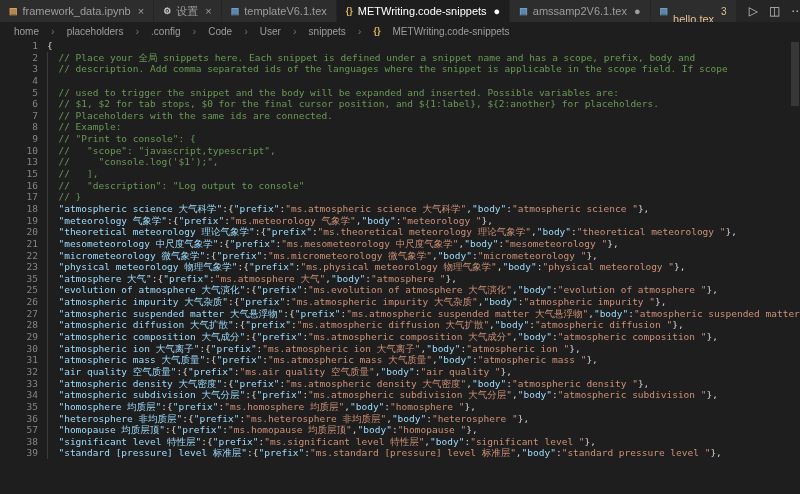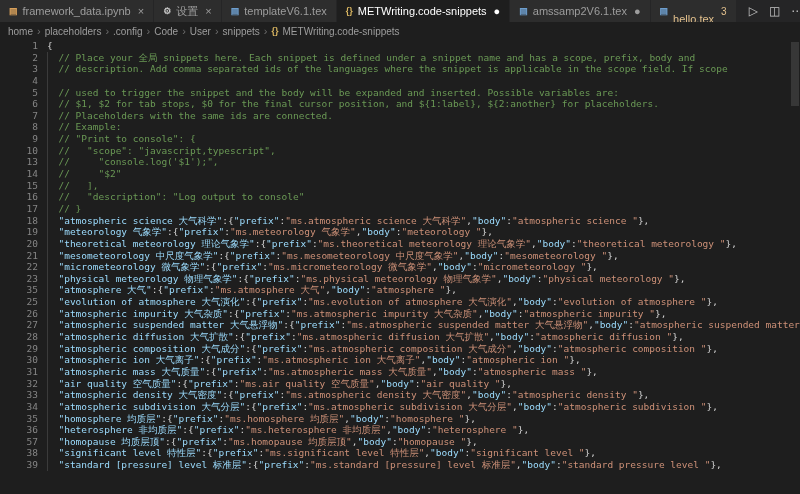--- a/index.html
+++ b/index.html
@@ -45,22 +45,22 @@
     color: #c5c5c5;
   }
   .action { font-size: 12px; line-height: 1; cursor: pointer; }
 
   
   .breadcrumb {
     height: 18px;
     background: #1e1e1e;
     display: flex;
     align-items: center;
-    gap: 4px;
-    padding-left: 8px;
+    gap: 12px;
+    padding-left: 14px;
     font-size: 10px;
     color: #9d9d9d;
     white-space: nowrap;
   }
   .bc-sep { color: #6d6d6d; font-size: 11px; }
   .bc-ficon { color: #dcb862; font-size: 9px; font-weight: bold; }
   .bc-item { cursor: pointer; }
 
   
   .editor {
@@ -177,21 +177,20 @@
         <div class="line"><span class="ln">2</span><span class="code"><span class="c">  // Place your 全局 snippets here. Each snippet is defined under a snippet name and has a scope, prefix, body and</span></span></div>
         <div class="line"><span class="ln">3</span><span class="code"><span class="c">  // description. Add comma separated ids of the languages where the snippet is applicable in the scope field. If scope</span></span></div>
         <div class="line"><span class="ln">4</span></div>
         <div class="line"><span class="ln">5</span><span class="code"><span class="c">  // used to trigger the snippet and the body will be expanded and inserted. Possible variables are:</span></span></div>
         <div class="line"><span class="ln">6</span><span class="code"><span class="c">  // $1, $2 for tab stops, $0 for the final cursor position, and ${1:label}, ${2:another} for placeholders.</span></span></div>
         <div class="line"><span class="ln">7</span><span class="code"><span class="c">  // Placeholders with the same ids are connected.</span></span></div>
         <div class="line"><span class="ln">8</span><span class="code"><span class="c">  // Example:</span></span></div>
         <div class="line"><span class="ln">9</span><span class="code"><span class="c">  // "Print to console": {</span></span></div>
         <div class="line"><span class="ln">10</span><span class="code"><span class="c">  //   "scope": "javascript,typescript",</span></span></div>
         <div class="line"><span class="ln">13</span><span class="code"><span class="c">  //     "console.log('$1');",</span></span></div>
-        <div class="line"><span class="ln">14</span><span class="code"><span class="c">  //     "$2"</span></span></div>
         <div class="line"><span class="ln">15</span><span class="code"><span class="c">  //   ],</span></span></div>
         <div class="line"><span class="ln">16</span><span class="code"><span class="c">  //   "description": "Log output to console"</span></span></div>
         <div class="line"><span class="ln">17</span><span class="code"><span class="c">  // }</span></span></div>
         <div class="line"><span class="ln">18</span><span class="code"><span class="k">  "atmospheric science 大气科学"</span><span class="p">:{</span><span class="k">"prefix"</span><span class="p">:</span><span class="s">"ms.atmospheric science 大气科学"</span><span class="p">,</span><span class="k">"body"</span><span class="p">:</span><span class="s">"atmospheric science "</span><span class="p">},</span></span></div>
         <div class="line"><span class="ln">19</span><span class="code"><span class="k">  "meteorology 气象学"</span><span class="p">:{</span><span class="k">"prefix"</span><span class="p">:</span><span class="s">"ms.meteorology 气象学"</span><span class="p">,</span><span class="k">"body"</span><span class="p">:</span><span class="s">"meteorology "</span><span class="p">},</span></span></div>
         <div class="line"><span class="ln">20</span><span class="code"><span class="k">  "theoretical meteorology 理论气象学"</span><span class="p">:{</span><span class="k">"prefix"</span><span class="p">:</span><span class="s">"ms.theoretical meteorology 理论气象学"</span><span class="p">,</span><span class="k">"body"</span><span class="p">:</span><span class="s">"theoretical meteorology "</span><span class="p">},</span></span></div>
         <div class="line"><span class="ln">21</span><span class="code"><span class="k">  "mesometeorology 中尺度气象学"</span><span class="p">:{</span><span class="k">"prefix"</span><span class="p">:</span><span class="s">"ms.mesometeorology 中尺度气象学"</span><span class="p">,</span><span class="k">"body"</span><span class="p">:</span><span class="s">"mesometeorology "</span><span class="p">},</span></span></div>
         <div class="line"><span class="ln">22</span><span class="code"><span class="k">  "micrometeorology 微气象学"</span><span class="p">:{</span><span class="k">"prefix"</span><span class="p">:</span><span class="s">"ms.micrometeorology 微气象学"</span><span class="p">,</span><span class="k">"body"</span><span class="p">:</span><span class="s">"micrometeorology "</span><span class="p">},</span></span></div>
         <div class="line"><span class="ln">23</span><span class="code"><span class="k">  "physical meteorology 物理气象学"</span><span class="p">:{</span><span class="k">"prefix"</span><span class="p">:</span><span class="s">"ms.physical meteorology 物理气象学"</span><span class="p">,</span><span class="k">"body"</span><span class="p">:</span><span class="s">"physical meteorology "</span><span class="p">},</span></span></div>
         <div class="line"><span class="ln">35</span><span class="code"><span class="k">  "atmosphere 大气"</span><span class="p">:{</span><span class="k">"prefix"</span><span class="p">:</span><span class="s">"ms.atmosphere 大气"</span><span class="p">,</span><span class="k">"body"</span><span class="p">:</span><span class="s">"atmosphere "</span><span class="p">},</span></span></div>

